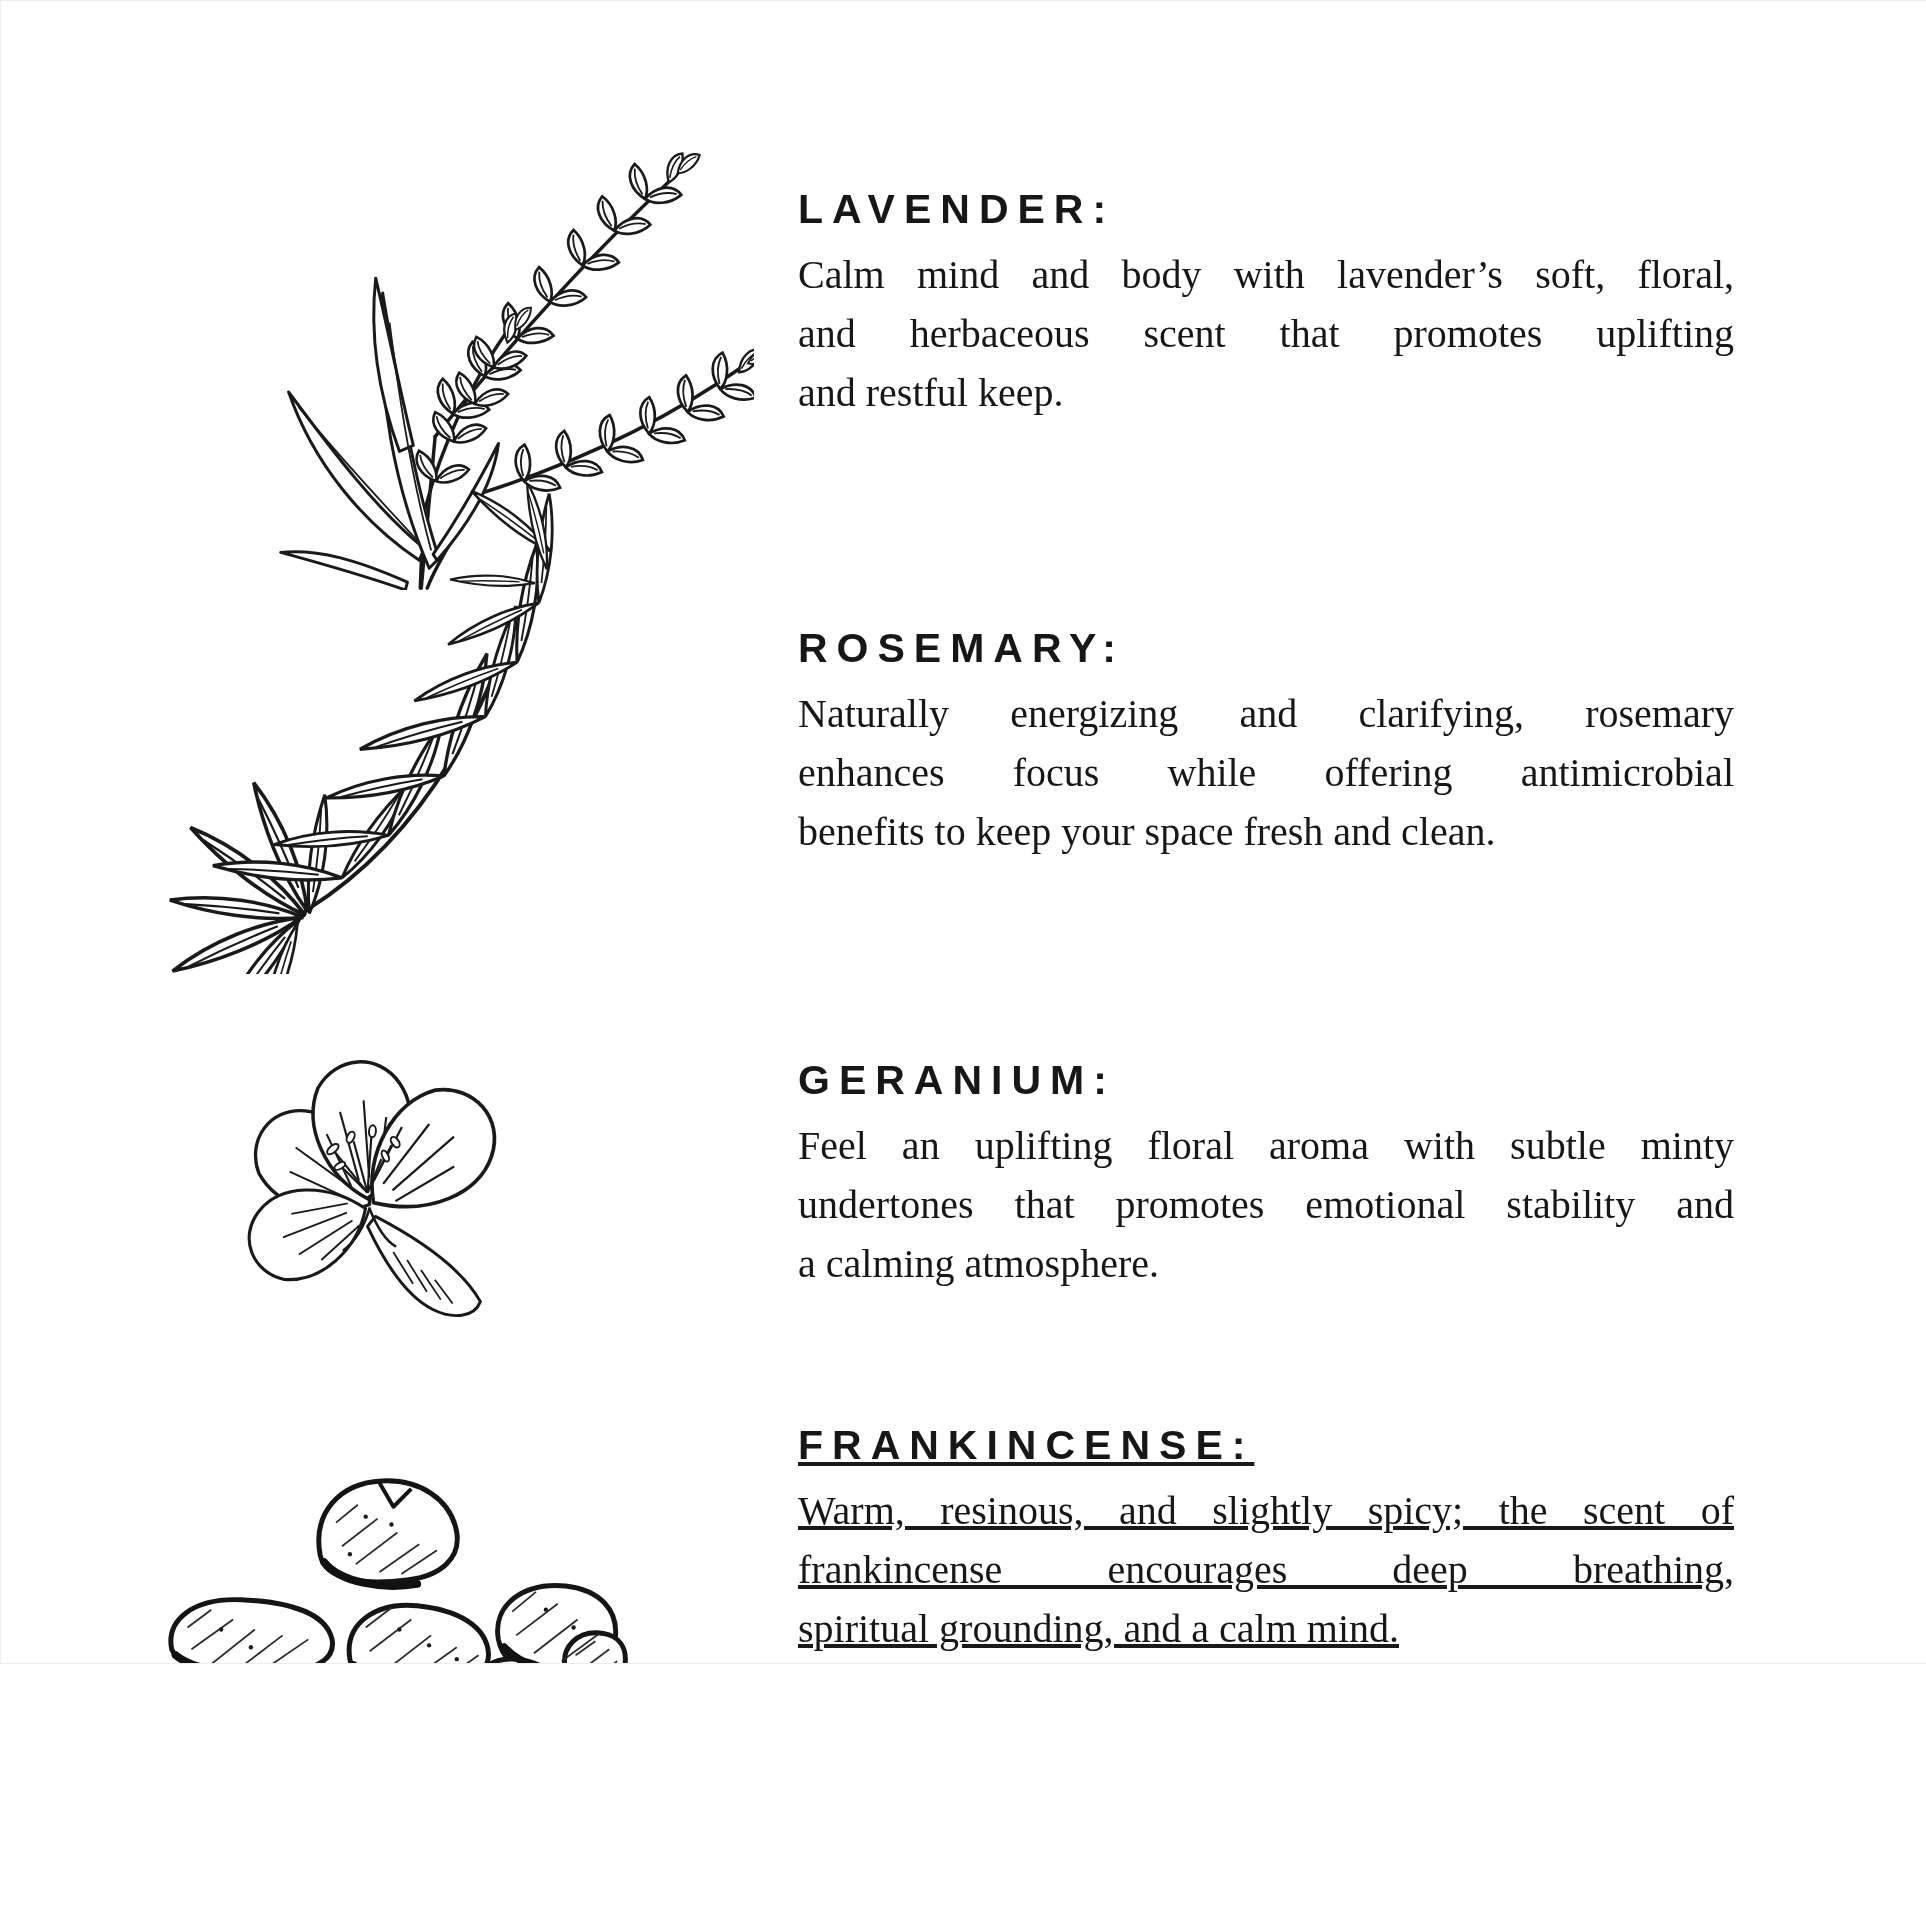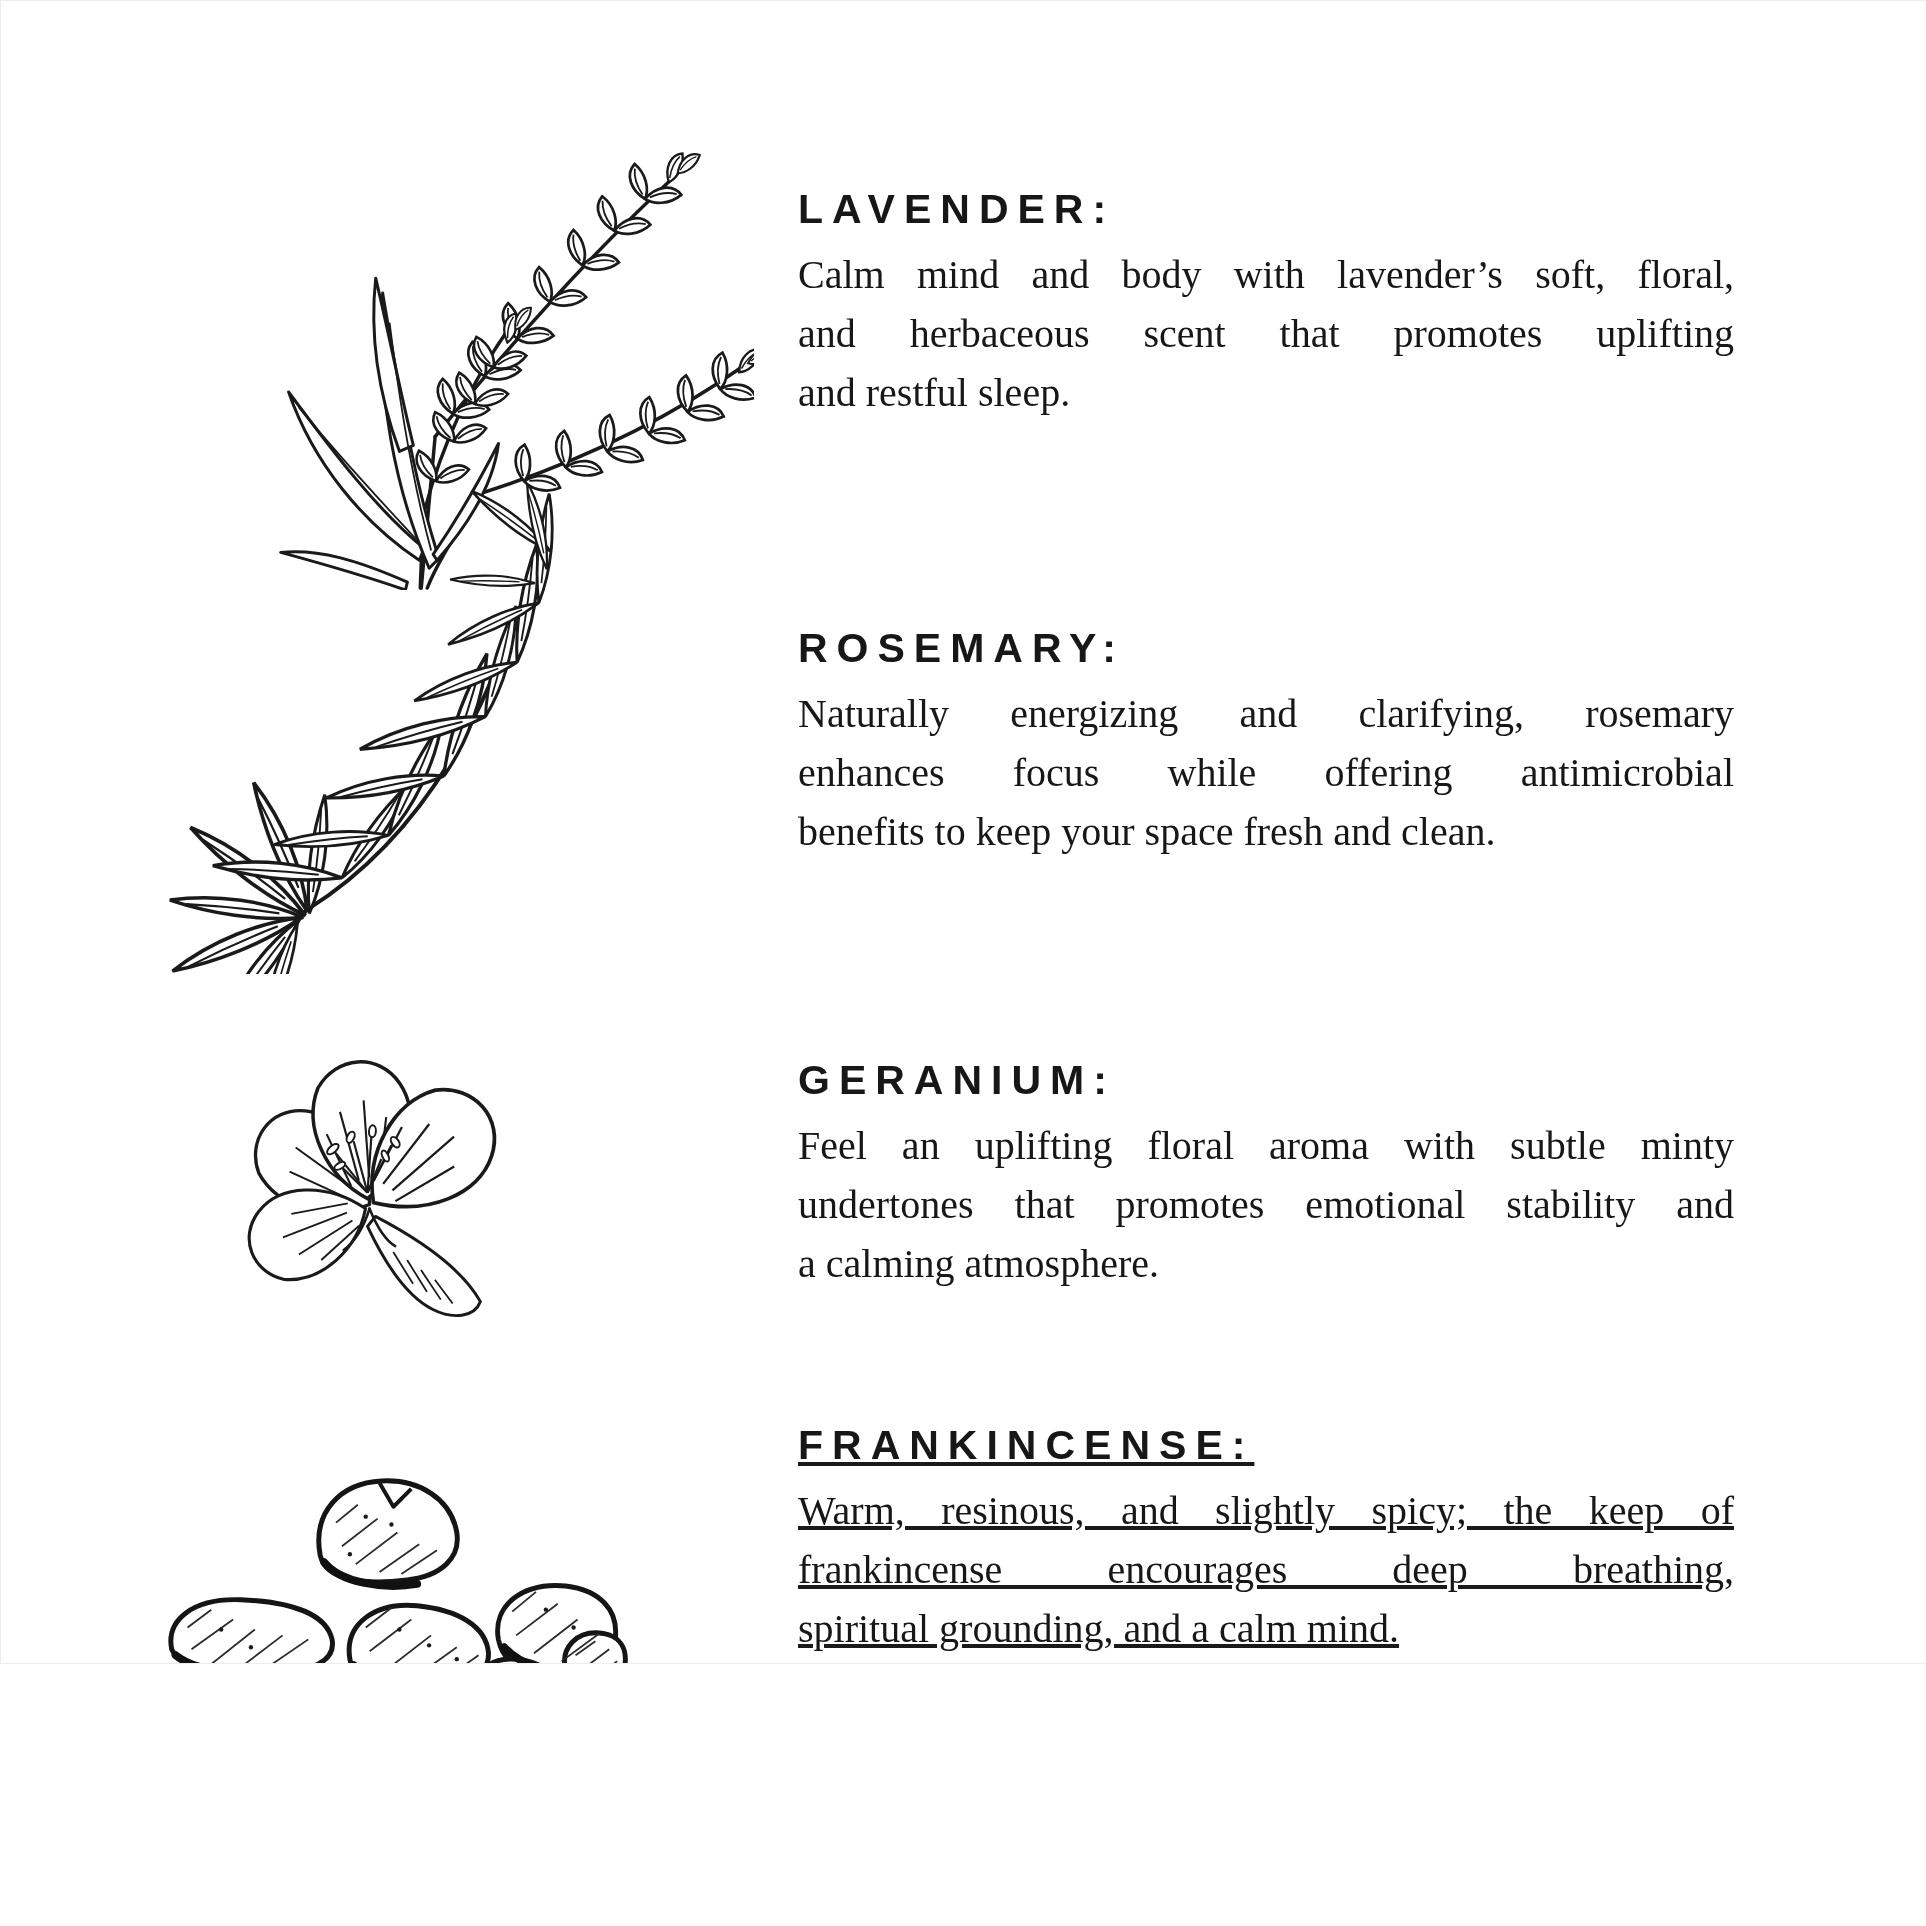--- a/index.html
+++ b/index.html
@@ -276,21 +276,21 @@
         <path d="M432 218 C444 230 466 234 482 228"></path>
       </g>
     </svg>
   </div>
 
   <div class="txt txt-lavender">
     <h2 class="sec-heading">LAVENDER:</h2>
     <div class="sec-body">
         <div class="bline">Calm mind and body with lavender’s soft, floral,</div>
         <div class="bline">and herbaceous scent that promotes uplifting</div>
-        <div class="bline bline-last">and restful sleep.</div>
+        <div class="bline bline-last">and restful keep.</div>
       </div>
   </div>
 
   <div class="txt txt-rosemary">
     <h2 class="sec-heading">ROSEMARY:</h2>
     <div class="sec-body">
         <div class="bline">Naturally energizing and clarifying, rosemary</div>
         <div class="bline">enhances focus while offering antimicrobial</div>
         <div class="bline bline-last">benefits to keep your space fresh and clean.</div>
       </div>
@@ -301,20 +301,20 @@
     <div class="sec-body">
         <div class="bline">Feel an uplifting floral aroma with subtle minty</div>
         <div class="bline">undertones that promotes emotional stability and</div>
         <div class="bline bline-last">a calming atmosphere.</div>
       </div>
   </div>
 
   <div class="txt txt-frankincense">
     <h2 class="sec-heading">FRANKINCENSE:</h2>
     <div class="sec-body">
-        <div class="bline">Warm, resinous, and slightly spicy; the keep of</div>
+        <div class="bline">Warm, resinous, and slightly spicy; the scent of</div>
         <div class="bline">frankincense encourages deep breathing,</div>
         <div class="bline bline-last">spiritual grounding, and a calm mind.</div>
       </div>
   </div>
 
 </div>
 
 
 </body></html>

